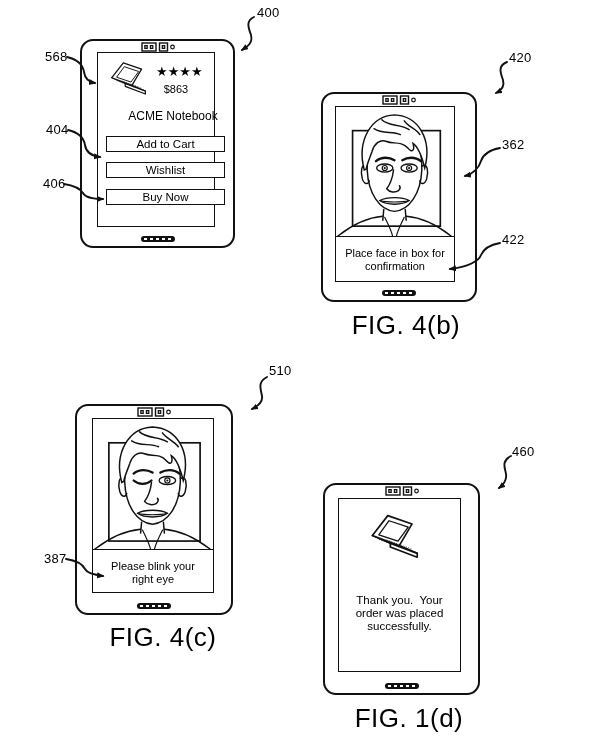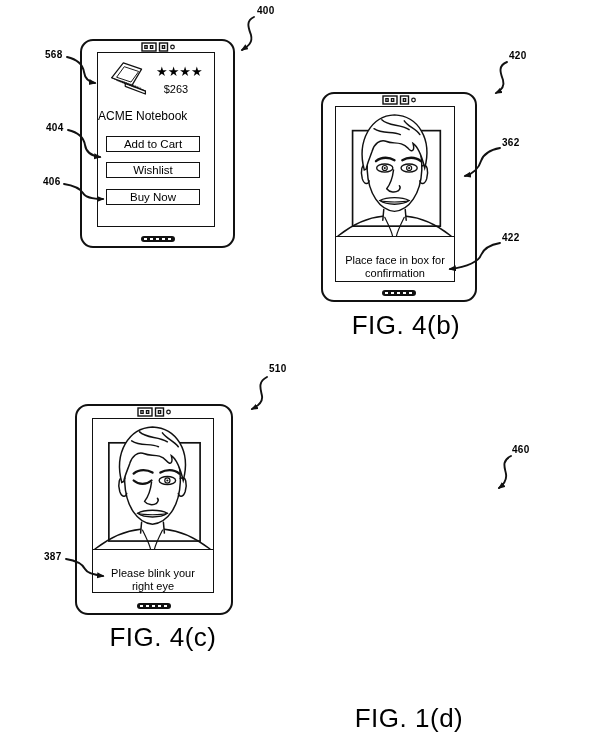--- a/index.html
+++ b/index.html
@@ -8,32 +8,32 @@
 
   .tablet{position:absolute;border:2.5px solid #111;border-radius:13px;background:#fff;box-sizing:border-box;}
   .screen{position:absolute;border:1.6px solid #111;background:#fff;box-sizing:border-box;}
   .cam{position:absolute;top:1px;left:50%;transform:translateX(-50%);}
   .homebar{position:absolute;bottom:4px;left:50%;transform:translateX(-50%);width:34px;height:6px;background:#111;border-radius:3px;}
   .homebar .dashes{position:absolute;top:2px;left:3px;right:3px;height:2px;
     background:repeating-linear-gradient(90deg,#fff 0 3px,#111 3px 6px);}
 
   .stars{position:absolute;font-size:13px;letter-spacing:0;line-height:13px;}
   .price{position:absolute;font-size:11px;text-align:center;}
-  .product{position:absolute;left:0;width:100%;font-size:12px;}
-  .btn{position:absolute;left:8px;width:94px;height:16px;border:1.7px solid #111;box-sizing:border-box;
+  .product{position:absolute;left:17px;width:100%;text-align:center;font-size:12px;}
+  .btn{position:absolute;left:8px;width:119px;height:16px;border:1.7px solid #111;box-sizing:border-box;
     display:flex;align-items:center;justify-content:center;font-size:11.5px;background:#fff;}
 
   .msg{position:absolute;left:0;right:0;bottom:0;border-top:1.6px solid #111;text-align:center;
-    font-size:11px;line-height:12.5px;padding-top:17px;box-sizing:border-box;background:#fff;}
+    font-size:11px;line-height:12.5px;padding-top:10px;box-sizing:border-box;background:#fff;}
   .msg-line{white-space:pre;}
 
   .thanks{position:absolute;left:0;width:100%;text-align:center;font-size:11.5px;line-height:13px;}
 
   .caption{position:absolute;font-size:26px;letter-spacing:0.5px;text-align:center;white-space:nowrap;}
-  .refnum{position:absolute;font-weight:bold;font-size:10px;letter-spacing:0.3px;}
+  .refnum{position:absolute;font-weight:normal;font-size:13px;letter-spacing:0.3px;}
   .arrows{position:absolute;left:0;top:0;pointer-events:none;}
   .facesvg{position:absolute;left:0;top:0;}
   .laptop{position:absolute;}
 </style>
 </head>
 <body>
 
 <svg width="0" height="0" style="position:absolute">
   <defs>
     <g id="cam-cluster">
@@ -85,21 +85,21 @@
 
   <div class="tablet" style="left:80px;top:39px;width:155px;height:209px">
     <svg class="cam" width="34" height="10" viewBox="0 0 34 10">
         <use href="#cam-cluster"></use>
       </svg>
     <div class="screen" style="left:15px;top:11px;width:118px;height:175px">
       <svg class="laptop" style="left:9px;top:5px" width="48" height="50" viewBox="0 0 100 90">
           <use href="#laptop-draw" stroke-width="3.4"></use>
         </svg>
       <div class="stars" style="left:58px;top:12px">★★★★</div>
-      <div class="price" style="left:52px;top:30px;width:52px">$263</div>
+      <div class="price" style="left:52px;top:30px;width:52px">$863</div>
       <div class="product" style="top:56px">ACME Notebook</div>
       <div class="btn" style="top:83px">Add to Cart</div>
       <div class="btn" style="top:109px">Wishlist</div>
       <div class="btn" style="top:136px">Buy Now</div>
     </div>
     <div class="homebar">
         <div class="dashes"></div>
       </div>
   </div>
 
@@ -144,20 +144,38 @@
         <div class="msg-line">Please blink your</div>
         <div class="msg-line">right eye</div>
       </div>
     </div>
     <div class="homebar">
         <div class="dashes"></div>
       </div>
   </div>
   <div class="caption" style="left:83px;top:622px;width:160px">FIG. 4(c)</div>
 
+  <div class="tablet" style="left:323px;top:483px;width:157px;height:212px">
+    <svg class="cam" width="34" height="10" viewBox="0 0 34 10">
+        <use href="#cam-cluster"></use>
+      </svg>
+    <div class="screen" style="left:13px;top:13px;width:123px;height:174px">
+      <svg class="laptop" style="left:27px;top:11px" width="64" height="65" viewBox="0 0 100 90">
+          <use href="#laptop-draw"></use>
+        </svg>
+      <div class="thanks" style="top:95px">
+        <div class="msg-line">Thank you.  Your</div>
+        <div class="msg-line">order was placed</div>
+        <div class="msg-line">successfully.</div>
+      </div>
+    </div>
+    <div class="homebar">
+        <div class="dashes"></div>
+      </div>
+  </div>
   <div class="caption" style="left:329px;top:703px;width:160px">FIG. 1(d)</div>
 
   <div class="refnum" style="left:257px;top:5px">400</div>
   <div class="refnum" style="left:45px;top:49px">568</div>
   <div class="refnum" style="left:46px;top:122px">404</div>
   <div class="refnum" style="left:43px;top:176px">406</div>
   <div class="refnum" style="left:509px;top:50px">420</div>
   <div class="refnum" style="left:502px;top:137px">362</div>
   <div class="refnum" style="left:502px;top:232px">422</div>
   <div class="refnum" style="left:269px;top:363px">510</div>

